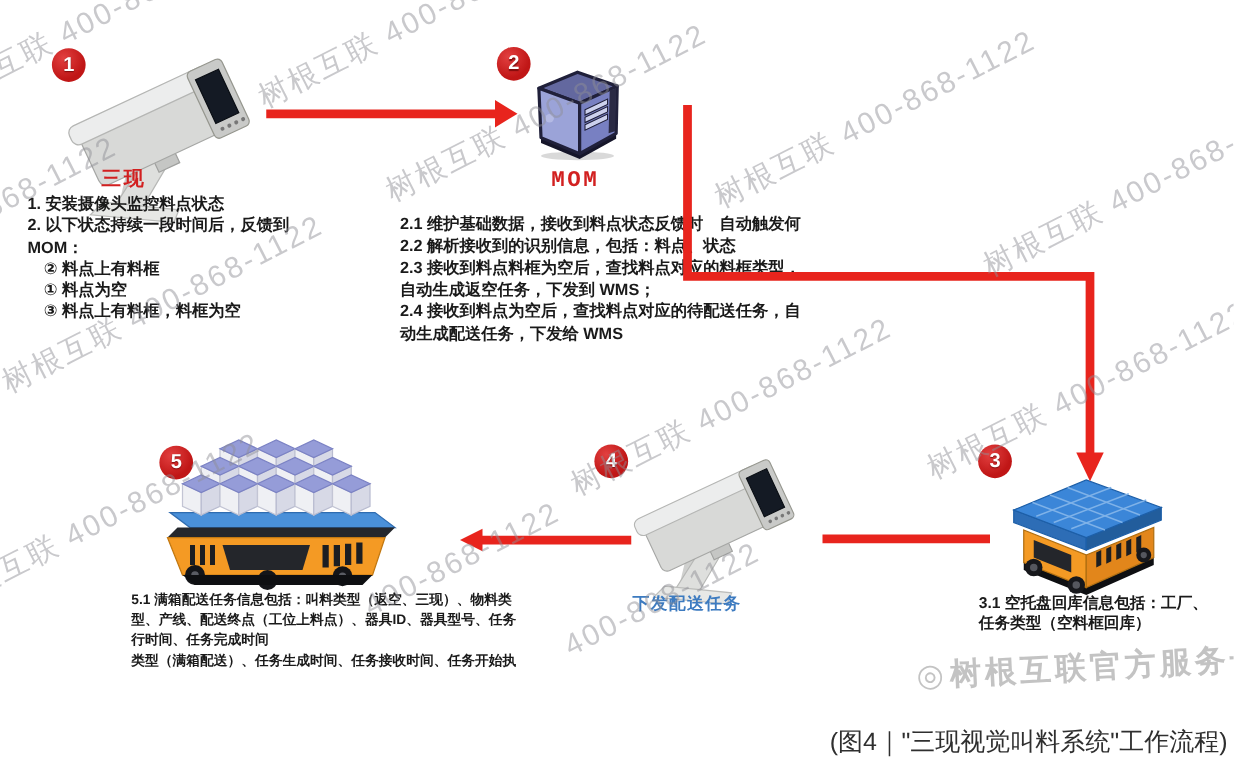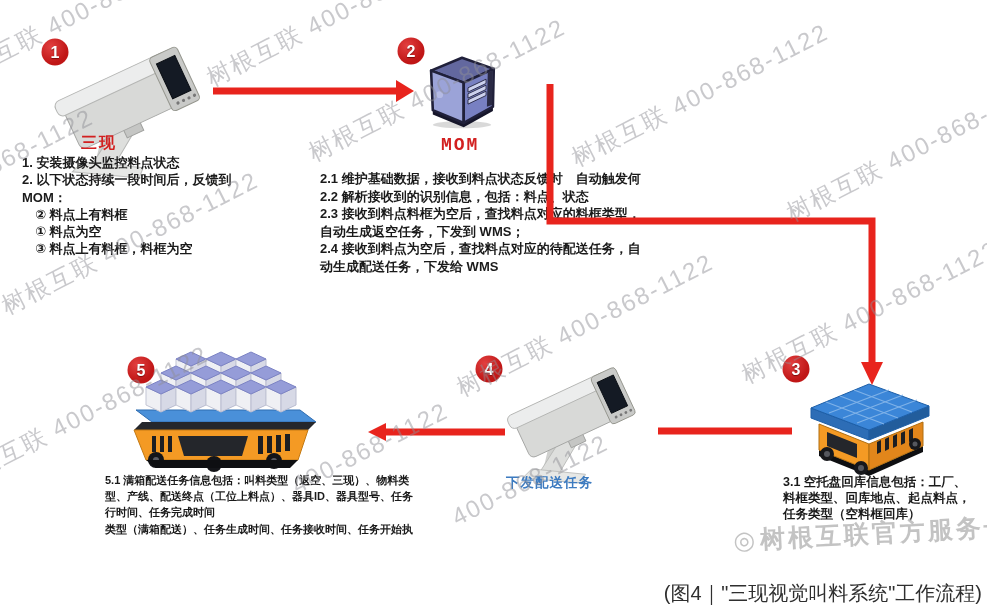--- a/index.html
+++ b/index.html
@@ -174,21 +174,21 @@
   <div class="badge" style="left:796px;top:369px">3</div>
   <div class="badge" style="left:489px;top:369px">4</div>
   <div class="badge" style="left:141px;top:370px">5</div>
 
   <div class="sec-title t-sanxian">三现</div>
   <div class="sec-title t-mom">MOM</div>
   <div class="t-blue">下发配送任务</div>
 
   <div class="tblock blk1"><div class="tline">1. 安装摄像头监控料点状态</div><div class="tline">2. 以下状态持续一段时间后，反馈到</div><div class="tline">MOM：</div><div class="tline">　② 料点上有料框</div><div class="tline">　① 料点为空</div><div class="tline">　③ 料点上有料框，料框为空</div></div>
   <div class="tblock blk2"><div class="tline">2.1 维护基础数据，接收到料点状态反馈时　自动触发何</div><div class="tline">2.2 解析接收到的识别信息，包括：料点、状态</div><div class="tline">2.3 接收到料点料框为空后，查找料点对应的料框类型，</div><div class="tline">自动生成返空任务，下发到 WMS；</div><div class="tline">2.4 接收到料点为空后，查找料点对应的待配送任务，自</div><div class="tline">动生成配送任务，下发给 WMS</div></div>
-  <div class="tblock blk3"><div class="tline">3.1 空托盘回库信息包括：工厂、</div><div class="tline">料框类型、回库地点、起点料点，</div><div class="tline">任务类型（空料框回库）</div></div>
+  <div class="tblock blk3"><div class="tline">3.1 空托盘回库信息包括：工厂、</div><div class="tline">任务类型（空料框回库）</div></div>
   <div class="tblock blk5"><div class="tline">5.1 满箱配送任务信息包括：叫料类型（返空、三现）、物料类</div><div class="tline">型、产线、配送终点（工位上料点）、器具ID、器具型号、任务</div><div class="tline">行时间、任务完成时间</div><div class="tline">类型（满箱配送）、任务生成时间、任务接收时间、任务开始执</div></div>
 
   <svg class="arrows" width="987" height="613" viewBox="0 0 987 613">
     <path class="aline" d="M213 91 H396"></path>
     <polygon class="ahead" points="396,80 396,102 414,91"></polygon>
     <path class="aline" d="M550 84 V221 H872 V364"></path>
     <polygon class="ahead" points="861,362 883,362 872,385"></polygon>
     <path class="aline" d="M658 431 H792"></path>
     <path class="aline" d="M505 432 H384"></path>
     <polygon class="ahead" points="386,423 386,441 368,432"></polygon>

